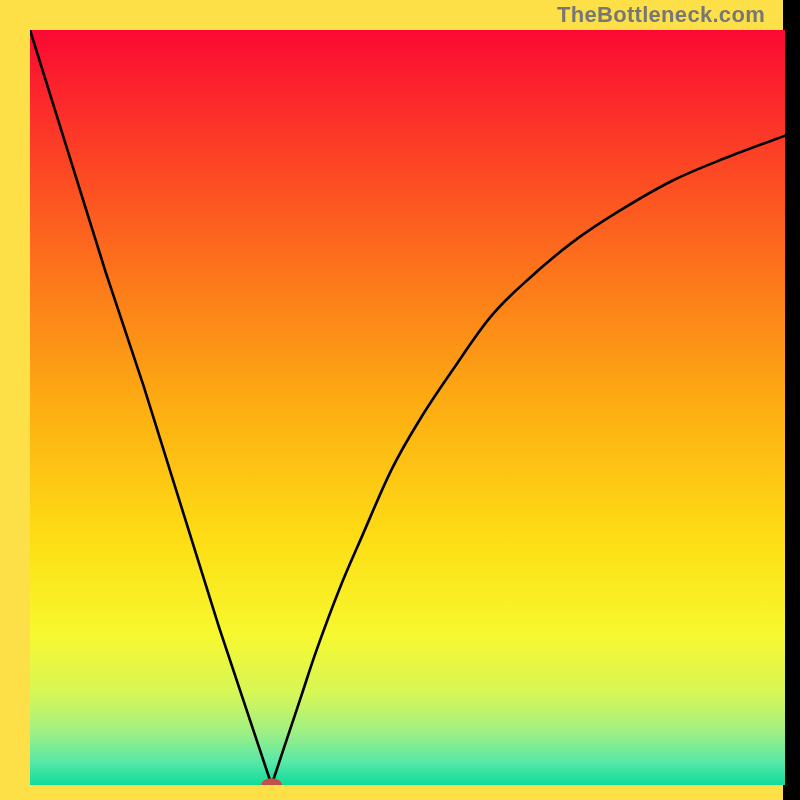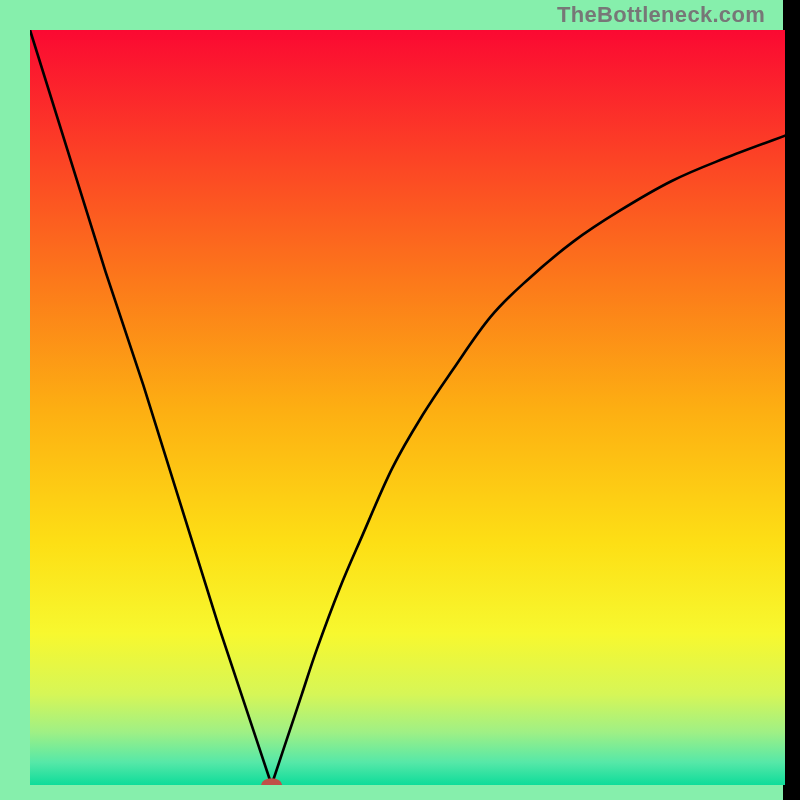--- a/index.html
+++ b/index.html
@@ -8,21 +8,21 @@
     width: 800px;
     height: 800px;
     background: #000;
     overflow: hidden;
     font-family: Arial, Helvetica, sans-serif;
   }
   .frame {
     position: relative;
     width: 783px;
     height: 800px;
-    background: #86efac;
+    background: #fde047;
   }
   .watermark {
     position: absolute;
     top: 2px;
     right: 18px;
     color: #777;
     font-size: 22px;
     font-weight: 600;
     letter-spacing: 0.3px;
     user-select: none;

